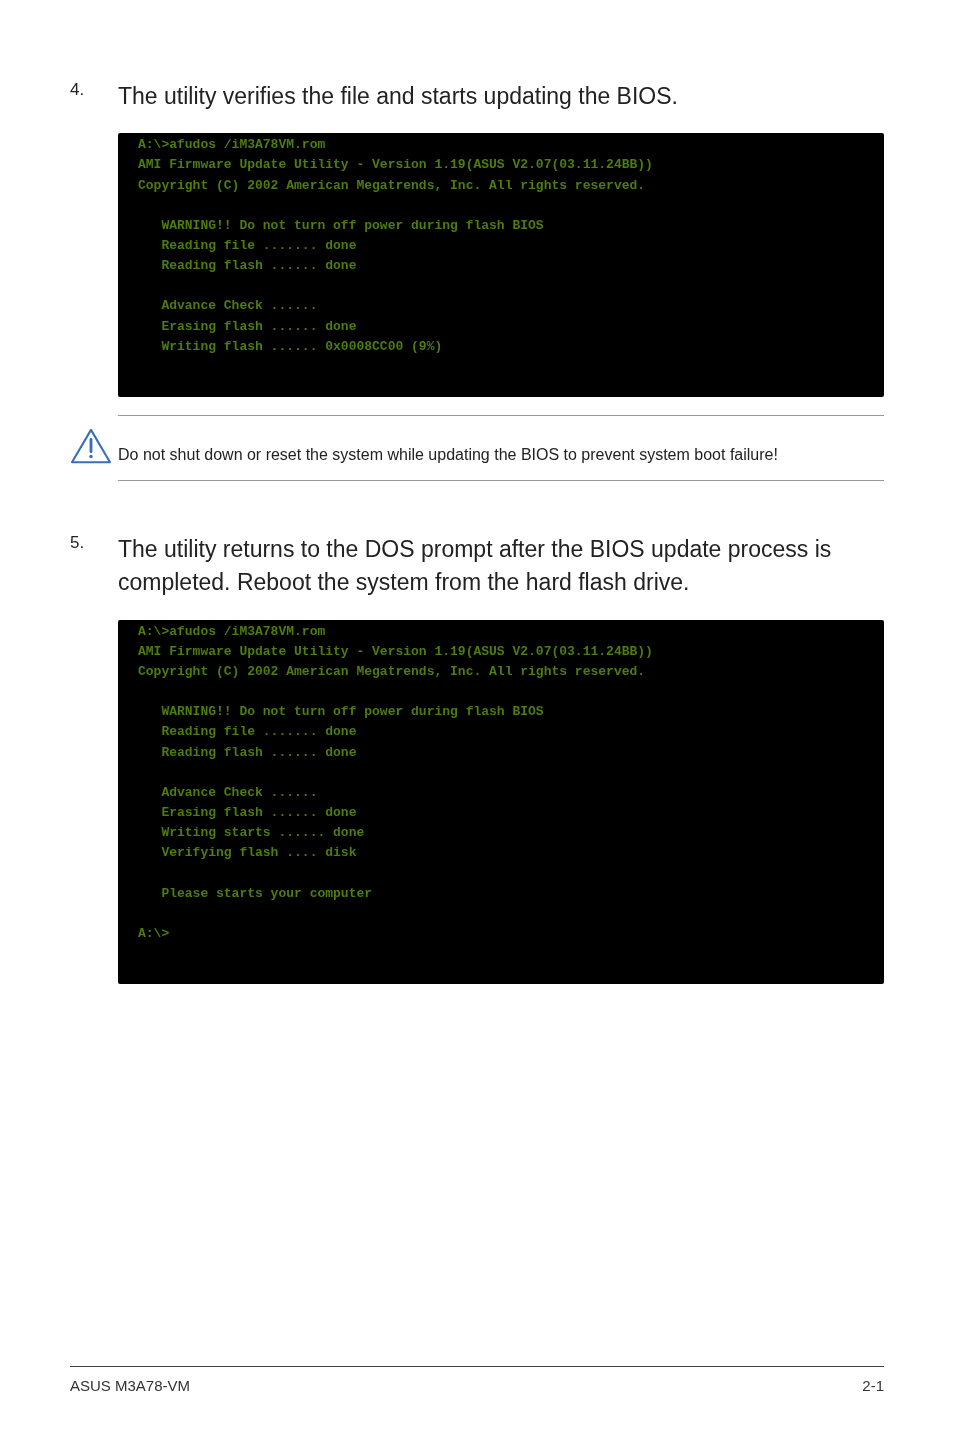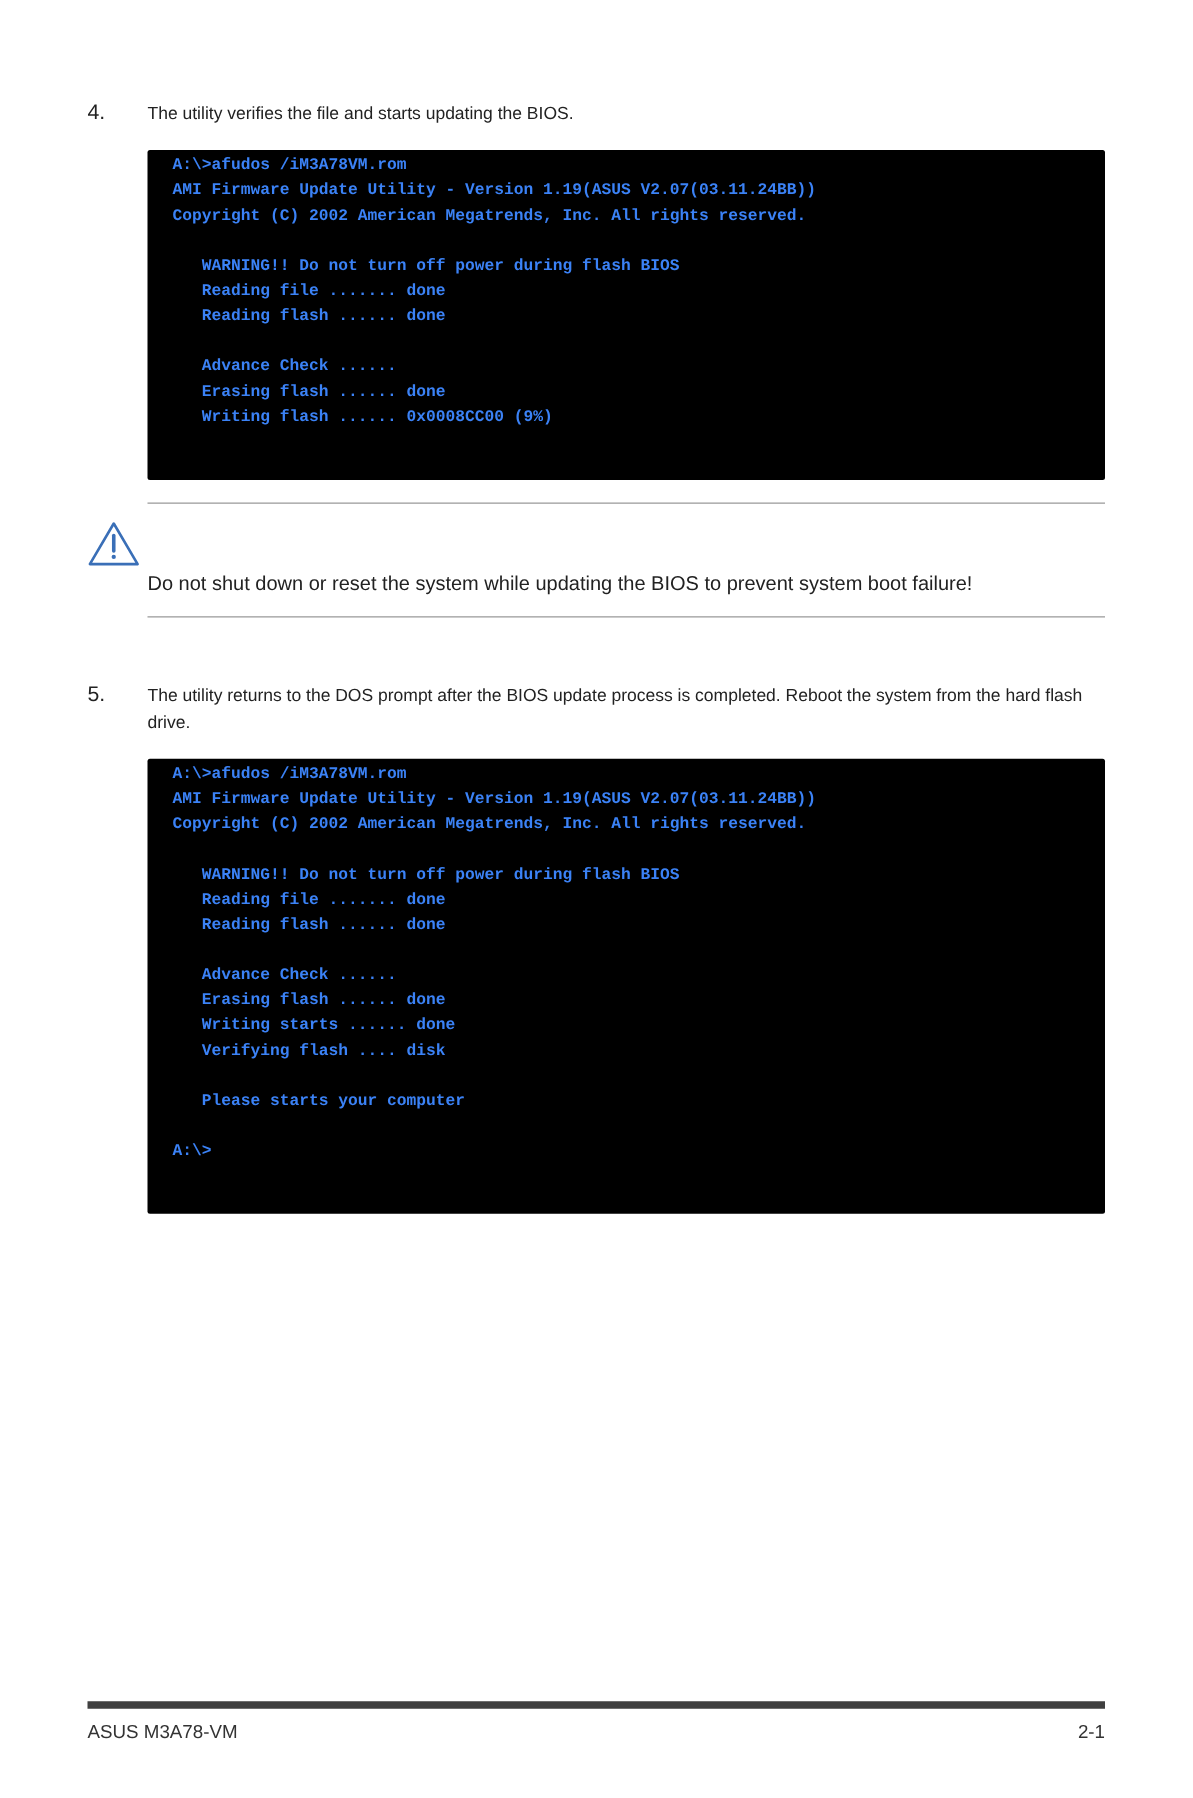--- a/index.html
+++ b/index.html
@@ -16,26 +16,26 @@
   .step-row {
     display: flex;
     margin-bottom: 20px;
   }
   .step-num {
     width: 48px;
     font-size: 17px;
     flex: 0 0 48px;
   }
   .step-text {
-    font-size: 14px;
+    font-size: 23px;
     line-height: 1.45;
   }
   .terminal {
     background: #000;
-    color: #3b82f6;
+    color: #4d7c0f;
     font-family: "Courier New", monospace;
     font-size: 13px;
     font-weight: bold;
     line-height: 1.55;
     padding: 2px 20px 20px 20px;
     margin-left: 48px;
     margin-top: 6px;
     margin-bottom: 18px;
     white-space: pre;
     border-radius: 2px;
@@ -48,42 +48,41 @@
   .callout-rule-top {
     border-top: 1px solid #999;
     margin-bottom: 14px;
   }
   .callout-rule-bottom {
     border-top: 1px solid #999;
     margin-top: 14px;
   }
   .callout-body {
     display: flex;
-    align-items: flex-start;
-    flex-direction: column;
+    align-items: flex-end;
   }
   .callout-icon {
     width: 42px;
     height: 38px;
     flex: 0 0 42px;
     margin-left: -48px;
     margin-right: 6px;
     margin-top: -2px;
   }
   .callout-text {
     font-size: 16px;
     line-height: 1.4;
   }
   .gap-big { height: 18px; }
   .footer {
     position: absolute;
     bottom: 44px;
     left: 70px;
     right: 70px;
-    border-top: 6px solid #404040;
+    border-top: 1px solid #404040;
     padding-top: 10px;
     display: flex;
     justify-content: space-between;
     font-size: 15px;
     color: #333;
   }
 </style>
 </head>
 <body>
 

